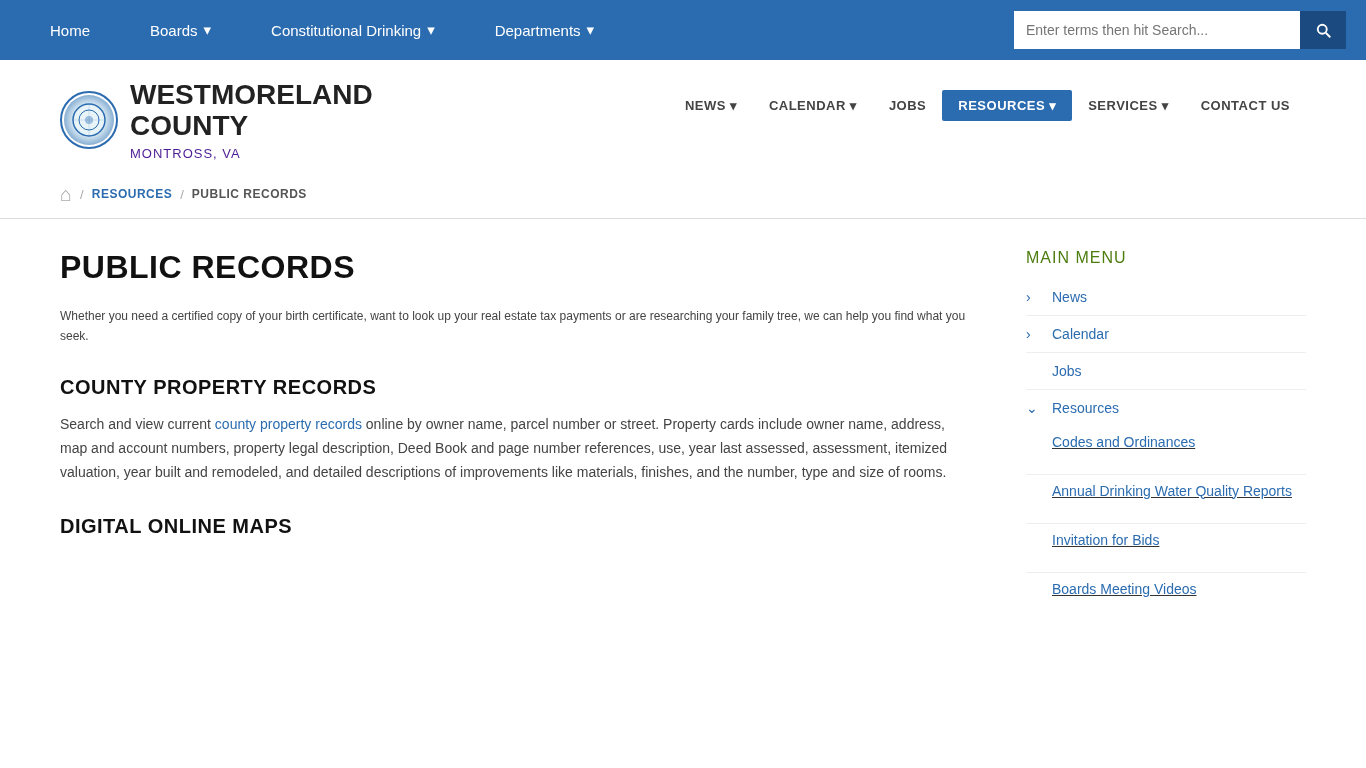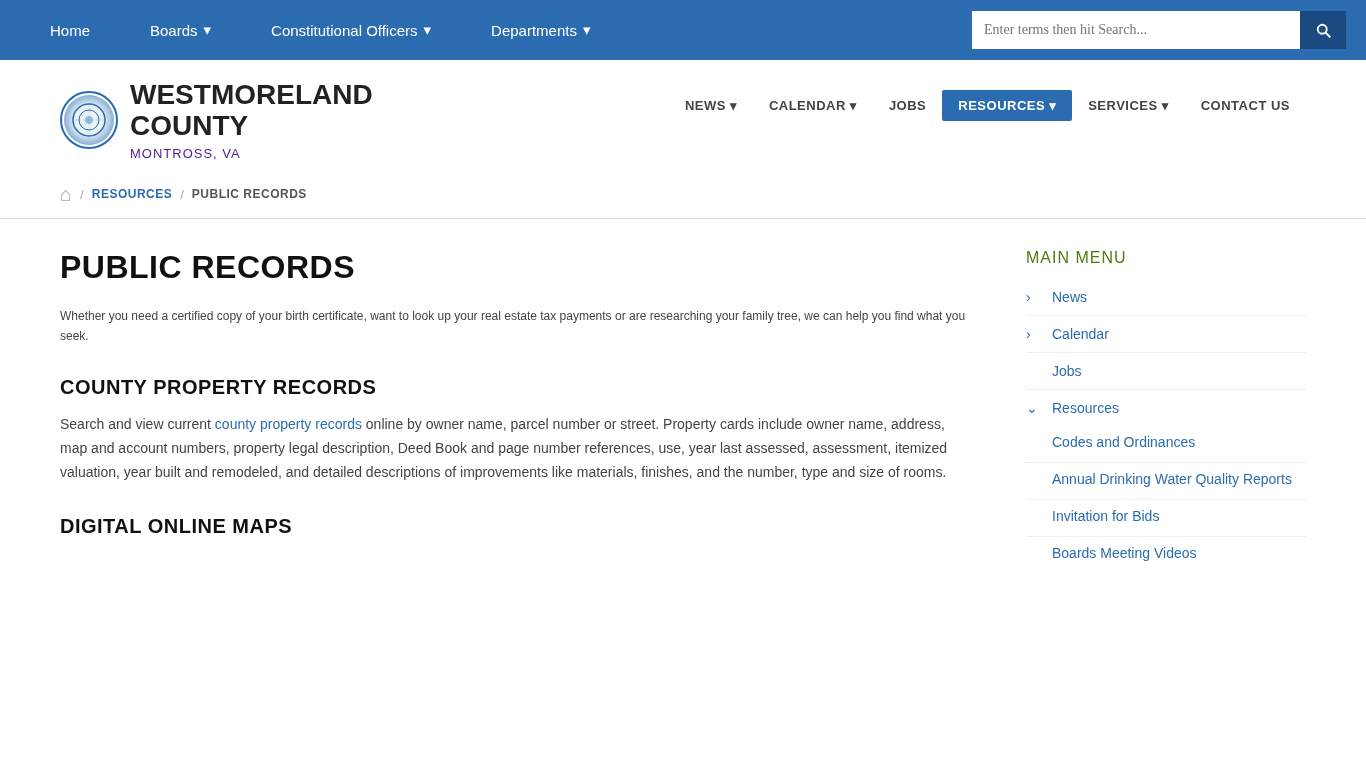--- a/index.html
+++ b/index.html
@@ -31,28 +31,27 @@
       cursor: pointer;
       white-space: nowrap;
       gap: 6px;
     }
     .top-nav-search {
       display: flex;
       align-items: center;
       margin-left: auto;
     }
     .top-nav-search input {
-      width: 328px;
+      width: 286px;
       height: 38px;
       padding: 0 12px;
       border: none;
       font-size: 14px;
       color: #999;
       outline: none;
-      font-family: Liberation Serif, serif;
     }
     .top-nav-search button {
       width: 46px;
       height: 38px;
       background: #1a4a80;
       border: none;
       cursor: pointer;
       display: flex;
       align-items: center;
       justify-content: center;
@@ -254,43 +253,44 @@
       text-decoration: none;
     }
     .sidebar-menu .menu-label.no-icon {
       margin-left: 26px;
     }
     .sidebar-submenu {
       list-style: none;
       padding-left: 0;
     }
     .sidebar-submenu li {
-      padding: 8px 0 12px 26px;
+      padding: 8px 0 24px 26px;
       border-bottom: 1px solid #eee;
+      text-decoration: underline;
     }
     .sidebar-submenu li:last-child { border-bottom: none; }
     .sidebar-submenu a {
       color: #2b6cb0;
       font-size: 14px;
       text-decoration: none;
       cursor: pointer;
     }
   </style>
 </head>
 <body>
 
 <nav class="top-nav">
   <div class="top-nav-links">
     <a class="top-nav-link">Home</a>
     <a class="top-nav-link">
       <span>Boards</span>
       <span>▾</span>
     </a>
     <a class="top-nav-link">
-      <span>Constitutional Officers</span>
+      <span>Constitutional Drinking</span>
       <span>▾</span>
     </a>
     <a class="top-nav-link">
       <span>Departments</span>
       <span>▾</span>
     </a>
   </div>
   <div class="top-nav-search">
     <input type="text" placeholder="Enter terms then hit Search..." style="">
     <button>

